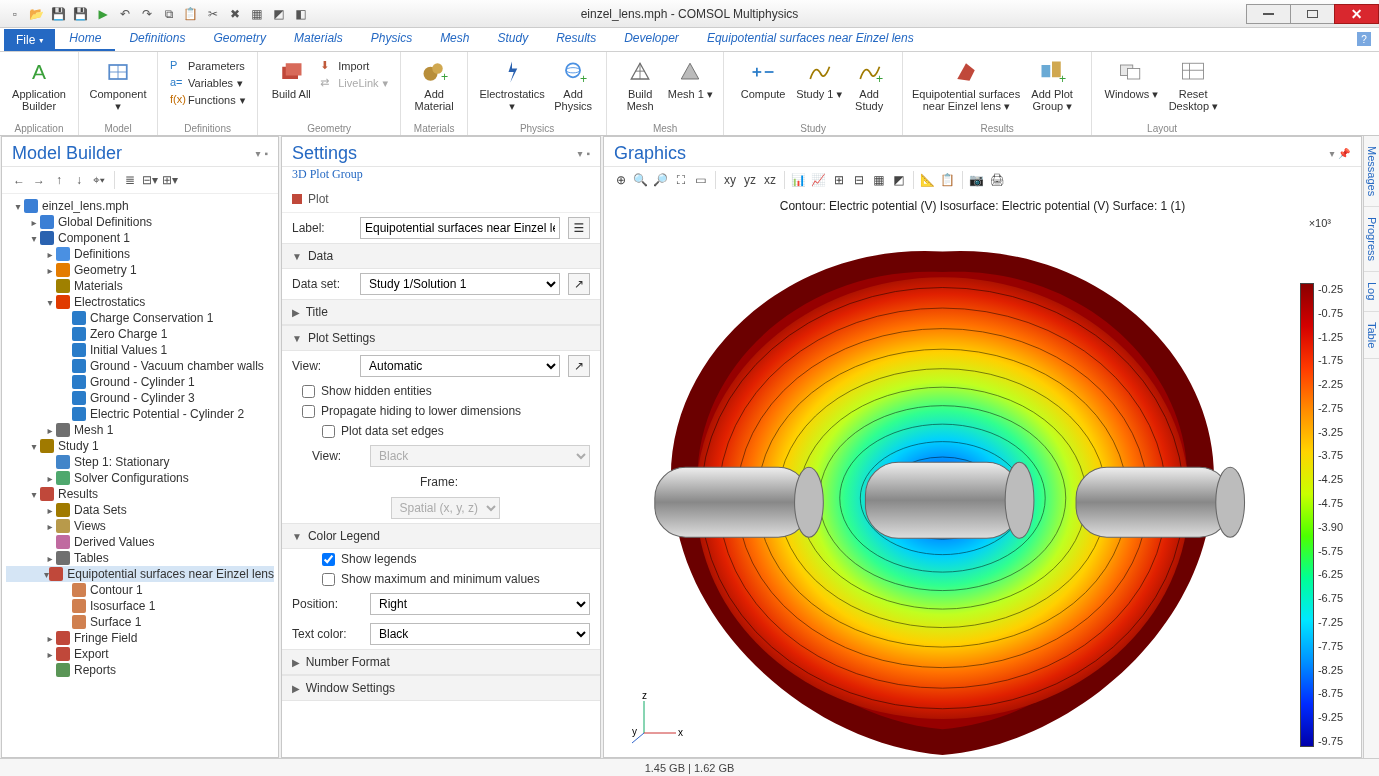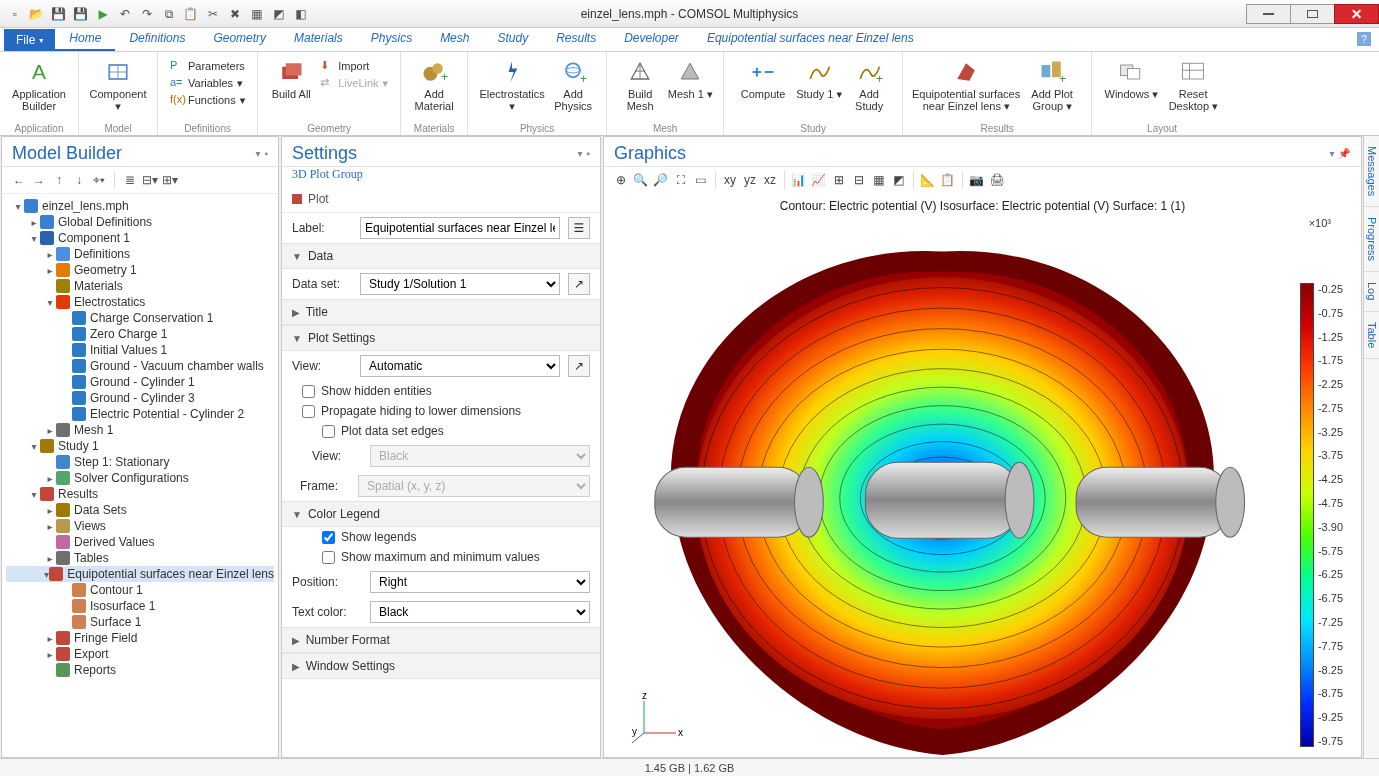--- a/index.html
+++ b/index.html
@@ -545,21 +545,21 @@
           <span>Propagate hiding to lower dimensions</span>
         </div>
       <div class="chk indent">
           <input type="checkbox" style="">
           <span>Plot data set edges</span>
         </div>
       <div class="srow" style="padding-left:30px;">
         <label style="width:50px">View:</label>
         <select disabled=""><option>Black</option></select>
       </div>
-      <div class="srow" style="padding-left:18px;">
+      <div class="srow" style="padding-left:18px;flex-direction:column;">
         <label style="width:50px">Frame:</label>
         <select disabled=""><option>Spatial  (x, y, z)</option></select>
       </div>
 
       <div class="section-h">
           <span class="chev">▼</span>
           <span>Color Legend</span>
         </div>
       <div class="chk indent">
           <input type="checkbox" checked="" style="">

